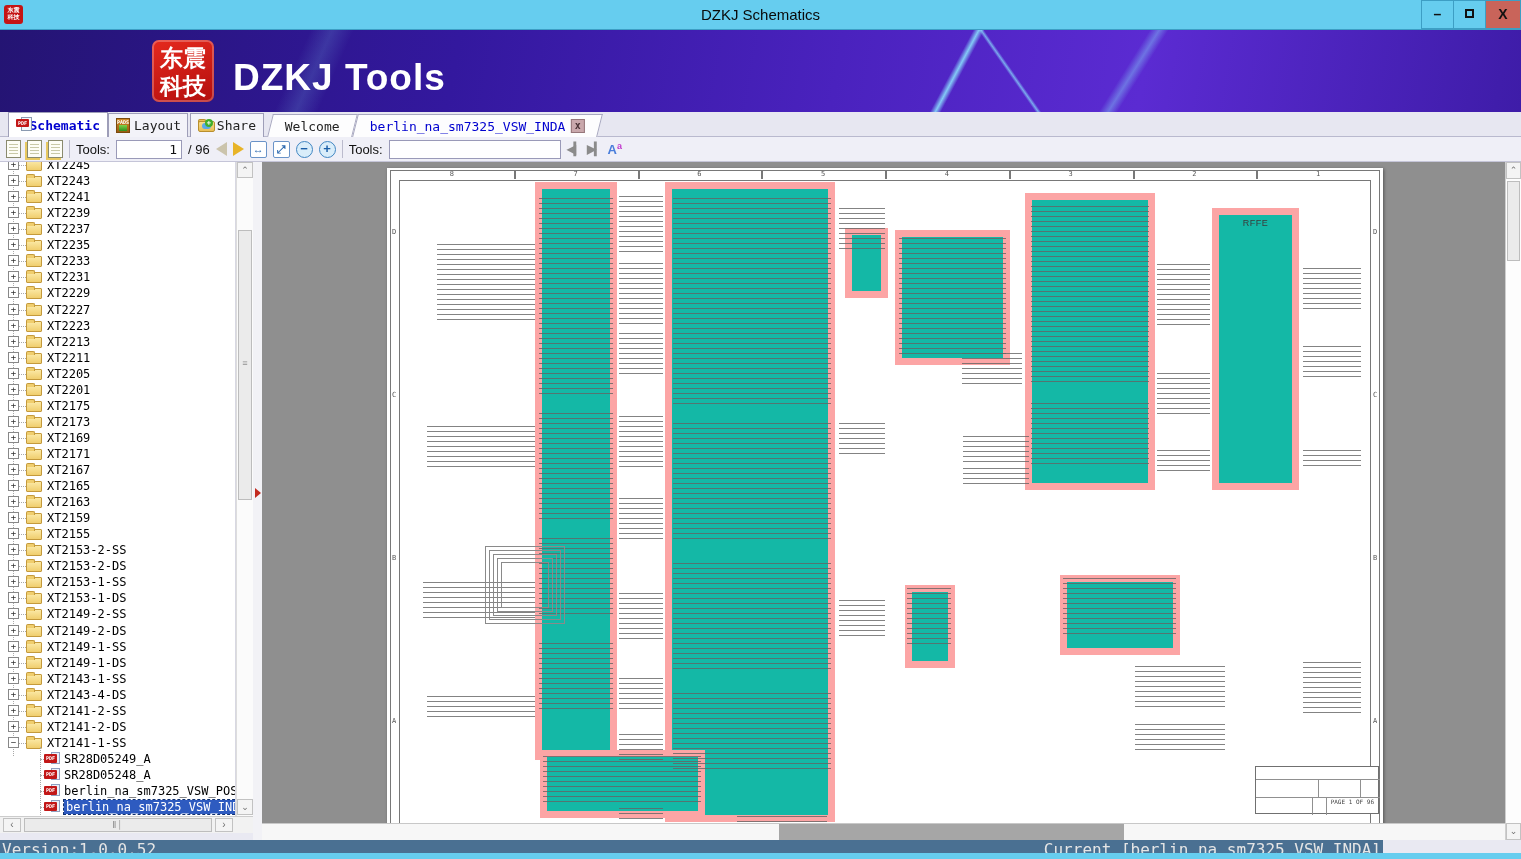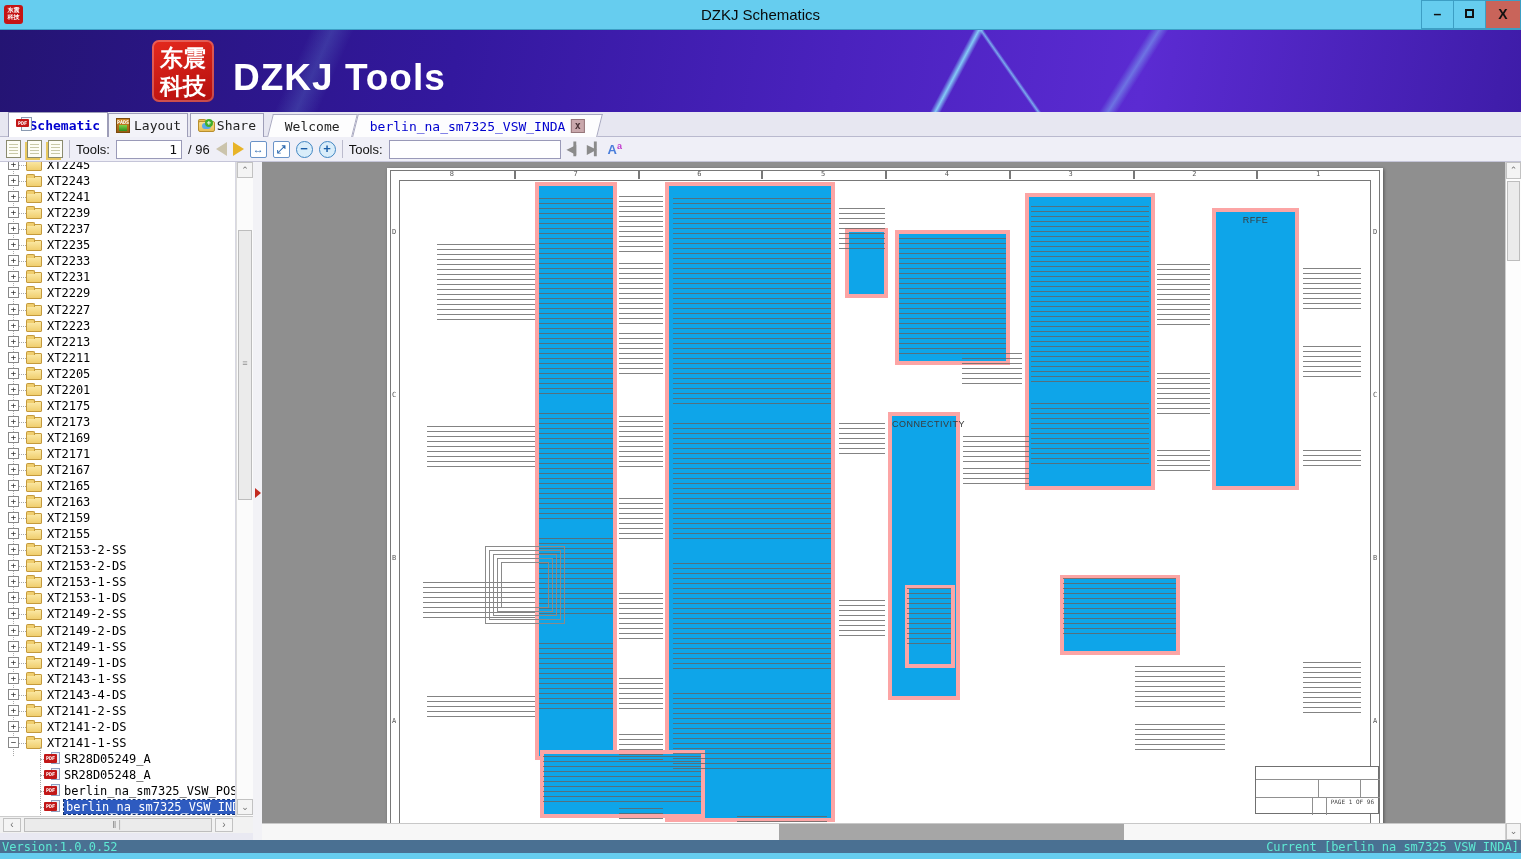--- a/index.html
+++ b/index.html
@@ -90,30 +90,30 @@
   #splitter { left:253px; top:162px; width:9px; height:678px; background:#F2F2F6; }
   #split-arrow { left:2px; top:326px; width:0; height:0; border-top:5px solid transparent; border-bottom:5px solid transparent; border-left:6px solid #C22B20; }
   #viewer { left:262px; top:162px; width:1243px; height:678px; background:#8F8F8F; overflow:hidden; }
   #viewer-hscroll { left:0px; top:661px; width:1243px; height:17px; background:#F7F7F7; border-top:1px solid #C8C8C8; }
 
   
   #page { left:125px; top:6px; width:996px; height:677px; background:#FFFFFF; box-shadow:1px 1px 3px rgba(0,0,0,.4); overflow:hidden; }
   .frame { position:absolute; border:1px solid #787878; }
   .zcell { position:absolute; font-size:7px; color:#555; text-align:center; font-family:"DejaVu Sans Mono",monospace; }
   .zletter { position:absolute; font-size:7px; color:#555; font-family:"DejaVu Sans Mono",monospace; }
-  .blk { position:absolute; border:4px solid #fca5a5; background:#0ea5e9; }
+  .blk { position:absolute; border:7px solid #fca5a5; background:#14b8a6; }
   .blk-title { position:absolute; width:100%; text-align:center; font-size:9px; letter-spacing:.5px; color:#3A3A3A; font-family:"Liberation Sans",sans-serif; }
   .wires { position:absolute; background:repeating-linear-gradient(to bottom,rgba(100,100,100,.8) 0 1px,transparent 1px 5px); }
   .nestrect { position:absolute; border:1px solid #8A8A8A; }
   #titleblock { position:absolute; border:1px solid #707070; background:#fff; }
   #titleblock .cellline { position:absolute; background:#909090; }
   #tb-page { position:absolute; right:4px; bottom:8px; font-size:6px; color:#444; font-family:"DejaVu Sans Mono",monospace; }
 
   
-  #statusbar { left:0; top:840px; width:1521px; height:13px; background:#4A7092; color:#5eead4; font-family:"DejaVu Sans Mono",monospace; font-size:12px; }
+  #statusbar { left:0; top:840px; width:1383px; height:13px; background:#4A7092; color:#e5e5e5; font-family:"DejaVu Sans Mono",monospace; font-size:16px; }
   #status-version { left:2px; top:0px; }
   #status-current { right:2px; top:0px; }
   #bottomstrip { left:0; top:853px; width:1521px; height:6px; background:#66CDEF; }
 </style>
 </head>
 <body>
 
 <div id="app">
 
   <div id="titlebar" class="abs">
@@ -515,23 +515,20 @@
         <div class="zletter" style="left: 5px; top: 386px; width: 8px; height: 9px;">B</div>
         <div class="zletter" style="left: 986px; top: 549px; width: 8px; height: 9px;">A</div>
         <div class="zletter" style="left: 5px; top: 549px; width: 8px; height: 9px;">A</div>
         <div class="blk" style="left: 148px; top: 14px; width: 82px; height: 578px;"></div>
         <div class="blk" style="left: 278px; top: 14px; width: 170px; height: 640px;"></div>
         <div class="blk" style="left: 638px; top: 25px; width: 130px; height: 297px;"></div>
         <div class="blk" style="left: 508px; top: 62px; width: 115px; height: 135px;"></div>
         <div class="blk" style="left: 458px; top: 60px; width: 43px; height: 70px;"></div>
         <div class="blk" style="left: 825px; top: 40px; width: 87px; height: 282px;">
           <div class="blk-title" style="top: 3px;">RFFE</div>
-        </div>
-        <div class="blk" style="left: 501px; top: 244px; width: 72px; height: 288px;">
-          <div class="blk-title" style="top: 3px;">CONNECTIVITY</div>
         </div>
         <div class="blk" style="left: 518px; top: 417px; width: 50px; height: 83px;"></div>
         <div class="blk" style="left: 673px; top: 407px; width: 120px; height: 80px;"></div>
         <div class="blk" style="left: 153px; top: 582px; width: 165px; height: 68px;"></div>
         <div class="wires" style="left: 50px; top: 76px; width: 98px; height: 80px;"></div>
         <div class="wires" style="left: 40px; top: 258px; width: 108px; height: 42px;"></div>
         <div class="wires" style="left: 36px; top: 414px; width: 112px; height: 36px;"></div>
         <div class="wires" style="left: 40px; top: 528px; width: 108px; height: 24px;"></div>
         <div class="wires" style="left: 232px; top: 28px; width: 44px; height: 60px;"></div>
         <div class="wires" style="left: 232px; top: 95px; width: 44px; height: 65px;"></div>

